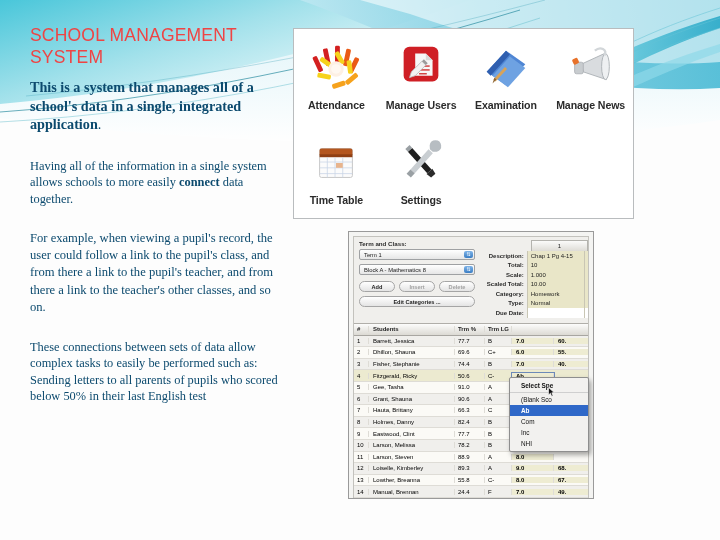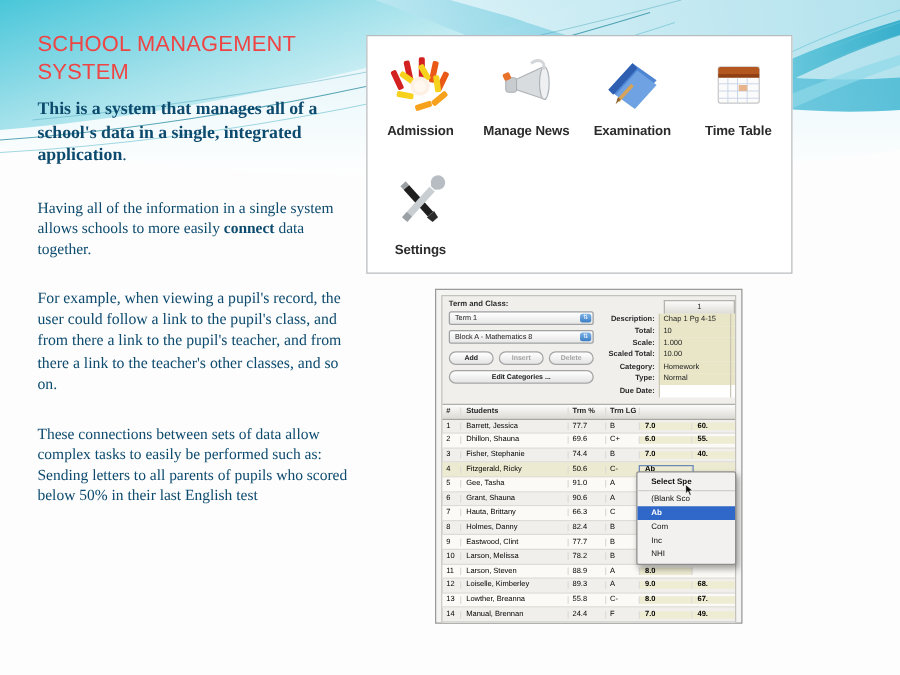--- a/index.html
+++ b/index.html
@@ -190,45 +190,61 @@
           <g fill="#f6d21c">
               <rect x="6" y="4" width="5" height="14" rx="1.5" transform="rotate(100)"></rect>
               <rect x="-3" y="6" width="5" height="14" rx="1.5" transform="rotate(125)"></rect>
               <rect x="-12" y="2" width="5" height="14" rx="1.5" transform="rotate(150)"></rect>
               <rect x="-17" y="-6" width="5" height="14" rx="1.5" transform="rotate(172)"></rect>
             </g>
           <circle cx="0" cy="-1" r="8" fill="#fdf0e4"></circle>
           <circle cx="0" cy="-1" r="5" fill="#fff8f1"></circle>
         </g>
       </svg>
-      <div class="icon-label">Admission</div>
-    </div>
-
-
+      <div class="icon-label">Attendance</div>
+    </div>
+
+
+    <div class="icon-cell">
+      <svg class="icon-art" viewBox="0 0 60 56">
+        <rect x="12" y="6" width="36" height="36" rx="6" fill="#cf1f25"></rect>
+        <rect x="12" y="6" width="36" height="36" rx="6" fill="url(#none)" opacity="0"></rect>
+        <path d="M24 13 h11 l7 7 v16 h-18 Z" fill="#f7f7f7"></path>
+        <path d="M35 13 v7 h7 Z" fill="#d9d9d9"></path>
+        <g stroke="#c22" stroke-width="1.3">
+            <path d="M28 26h11"></path>
+            <path d="M28 30h11"></path>
+            <path d="M28 34h8"></path>
+          </g>
+        <path d="M20 32 L31 21 L35 25 L24 36 L18 38 Z" fill="#f2f2f2" stroke="#b5b5b5" stroke-width="0.8"></path>
+        <path d="M31 21 L35 25 L37 23 L33 19 Z" fill="#9b9b9b"></path>
+      </svg>
+      <div class="icon-label">Manage Users</div>
+    </div>
+
+    <div class="icon-cell">
+      <svg class="icon-art" viewBox="0 0 60 56">
+        <path d="M10 32 L30 10 L50 24 L30 46 Z" fill="#4f86d4"></path>
+        <path d="M10 32 L30 10 L34 14 L14 36 Z" fill="#2f5fb0"></path>
+        <path d="M16 36 L34 16 L50 28 L32 48 Z" fill="#6ea2e2"></path>
+        <path d="M18 41 L30 28" stroke="#d7a35a" stroke-width="3"></path>
+        <path d="M16 44 L20 40 L18 38 Z" fill="#8c6330"></path>
+      </svg>
+      <div class="icon-label">Examination</div>
+    </div>
 
     <div class="icon-cell">
       <svg class="icon-art" viewBox="0 0 60 56">
         <path d="M20 24 L44 13 L46 40 L22 32 Z" fill="#d9dcdf" stroke="#aeb3b7" stroke-width="1"></path>
         <ellipse cx="45" cy="26.5" rx="4" ry="13.5" fill="#eef0f2" stroke="#aeb3b7" stroke-width="1"></ellipse>
         <rect x="13" y="22" width="9" height="12" rx="2" fill="#c8cccf" stroke="#a6abaf" stroke-width="0.8"></rect>
         <rect x="11" y="18" width="6" height="6" rx="1.5" fill="#e8722a" transform="rotate(-25 14 21)"></rect>
         <path d="M34 10 C40 5 47 9 44 15" stroke="#d2d6d9" stroke-width="2.4" fill="none"></path>
       </svg>
       <div class="icon-label">Manage News</div>
-    </div>
-
-    <div class="icon-cell">
-      <svg class="icon-art" viewBox="0 0 60 56">
-        <path d="M10 32 L30 10 L50 24 L30 46 Z" fill="#4f86d4"></path>
-        <path d="M10 32 L30 10 L34 14 L14 36 Z" fill="#2f5fb0"></path>
-        <path d="M16 36 L34 16 L50 28 L32 48 Z" fill="#6ea2e2"></path>
-        <path d="M18 41 L30 28" stroke="#d7a35a" stroke-width="3"></path>
-        <path d="M16 44 L20 40 L18 38 Z" fill="#8c6330"></path>
-      </svg>
-      <div class="icon-label">Examination</div>
     </div>
 
     <div class="icon-cell">
       <svg class="icon-art" viewBox="0 0 60 56">
         <rect x="13" y="13" width="34" height="30" rx="2" fill="#fbfbfb" stroke="#c6c6c6" stroke-width="1"></rect>
         <rect x="13" y="13" width="34" height="8" rx="2" fill="#b4561f"></rect>
         <rect x="13" y="19" width="34" height="3" fill="#8f3f14"></rect>
         <g stroke="#c9d4e6" stroke-width="0.8">
           <path d="M13 27h34"></path>
             <path d="M13 33h34"></path>

